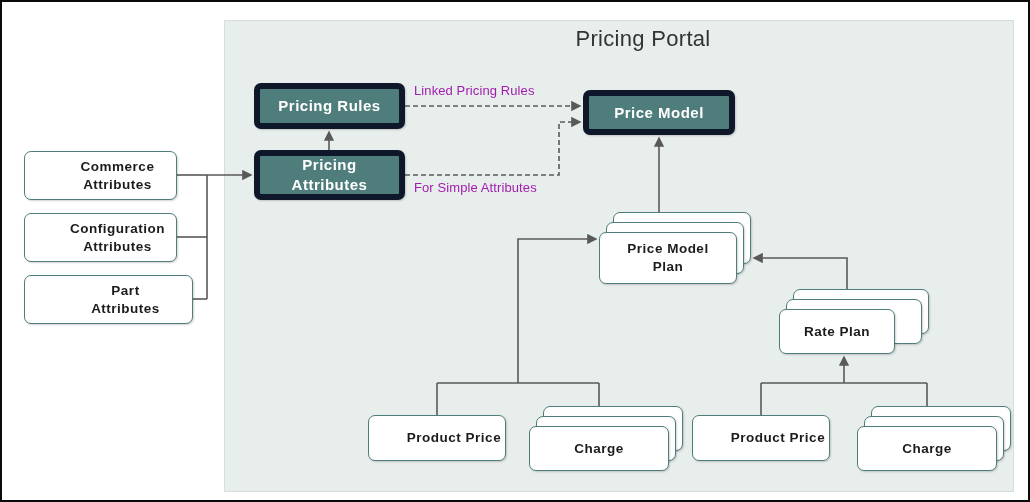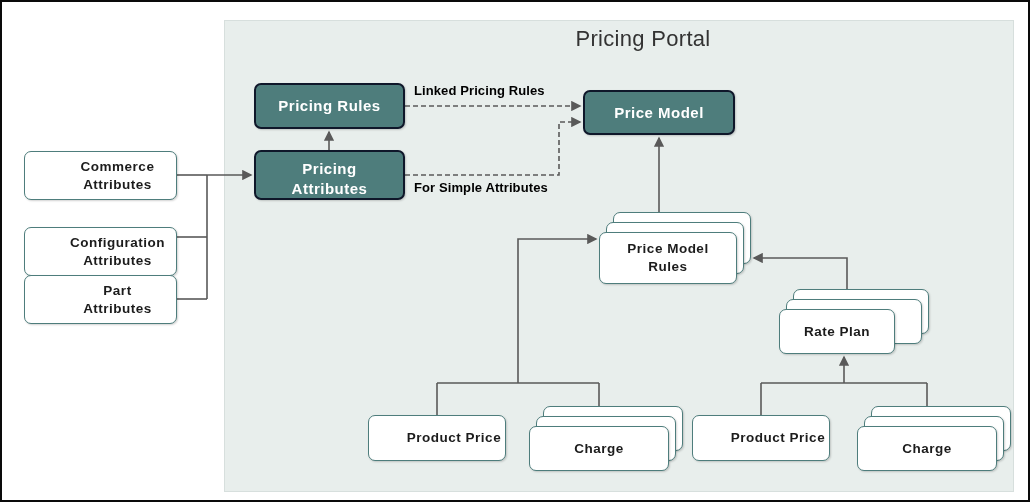--- a/index.html
+++ b/index.html
@@ -33,30 +33,30 @@
     display:flex;flex-direction:column;align-items:center;justify-content:center;
     text-align:center;line-height:1.3;
   }
   .node.white,.card{
     background:#ffffff;border:1.5px solid var(--teal);
   }
   .node.white{
     color:#1c1c1c;font-weight:700;font-size:13.5px;letter-spacing:0.5px;padding-left:34px;
   }
   .node.teal{
-    background:var(--teal);border:2px solid #0f172a;color:#ffffff;
+    background:var(--teal);border:6px solid #0f172a;color:#ffffff;
     font-weight:700;font-size:15px;letter-spacing:0.5px;
   }
   .card.front{
     display:flex;flex-direction:column;align-items:center;justify-content:center;
     text-align:center;line-height:1.3;color:#1c1c1c;
     font-weight:700;font-size:13.5px;letter-spacing:0.5px;
   }
   .wire-label{
-    position:absolute;font-size:13px;color:#000000;letter-spacing:0.1px;white-space:nowrap;font-weight:bold;
+    position:absolute;font-size:13px;color:#a21caf;letter-spacing:0.1px;white-space:nowrap;
   }
 </style>
 </head>
 <body>
 
 <div class="page">
 
   <div class="panel"></div>
   <div class="title">Pricing Portal</div>
 
@@ -86,46 +86,46 @@
     <path class="wire" marker-end="url(#ah)" d="M845,287 V256 H752"></path>
   </svg>
 
   <div class="wire-label" style="left:412px;top:81px;">Linked Pricing Rules</div>
   <div class="wire-label" style="left:412px;top:178px;">For Simple Attributes</div>
 
   <div class="node white" style="left:22px;top:149px;width:153px;height:49px;">
     <span>Commerce</span>
     <span>Attributes</span>
   </div>
-  <div class="node white" style="left:22px;top:225px;width:153px;height:49px;">
+  <div class="node white" style="left:22px;top:211px;width:153px;height:49px;">
     <span>Configuration</span>
     <span>Attributes</span>
   </div>
-  <div class="node white" style="left:22px;top:273px;width:153px;height:49px;">
+  <div class="node white" style="left:22px;top:273px;width:169px;height:49px;">
     <span>Part</span>
     <span>Attributes</span>
   </div>
 
   <div class="node teal" style="left:252px;top:81px;width:151px;height:46px;">
     <span>Pricing Rules</span>
   </div>
   <div class="node teal" style="left:252px;top:148px;width:151px;height:50px;justify-content:flex-end;">
     <span>Pricing</span>
     <span>Attributes</span>
   </div>
   <div class="node teal" style="left:581px;top:88px;width:152px;height:45px;">
     <span>Price Model</span>
   </div>
 
   <div>
     <div class="card" style="left:611px;top:210px;width:138px;height:52px;"></div>
     <div class="card" style="left:604px;top:220px;width:138px;height:52px;"></div>
     <div class="card front" style="left:597px;top:230px;width:138px;height:52px;">
       <span>Price Model</span>
-      <span>Rules</span>
+      <span>Plan</span>
     </div>
   </div>
 
   <div>
     <div class="card" style="left:791px;top:287px;width:136px;height:45px;"></div>
     <div class="card" style="left:784px;top:297px;width:136px;height:45px;"></div>
     <div class="card front" style="left:777px;top:307px;width:116px;height:45px;">
       <span>Rate Plan</span>
     </div>
   </div>

